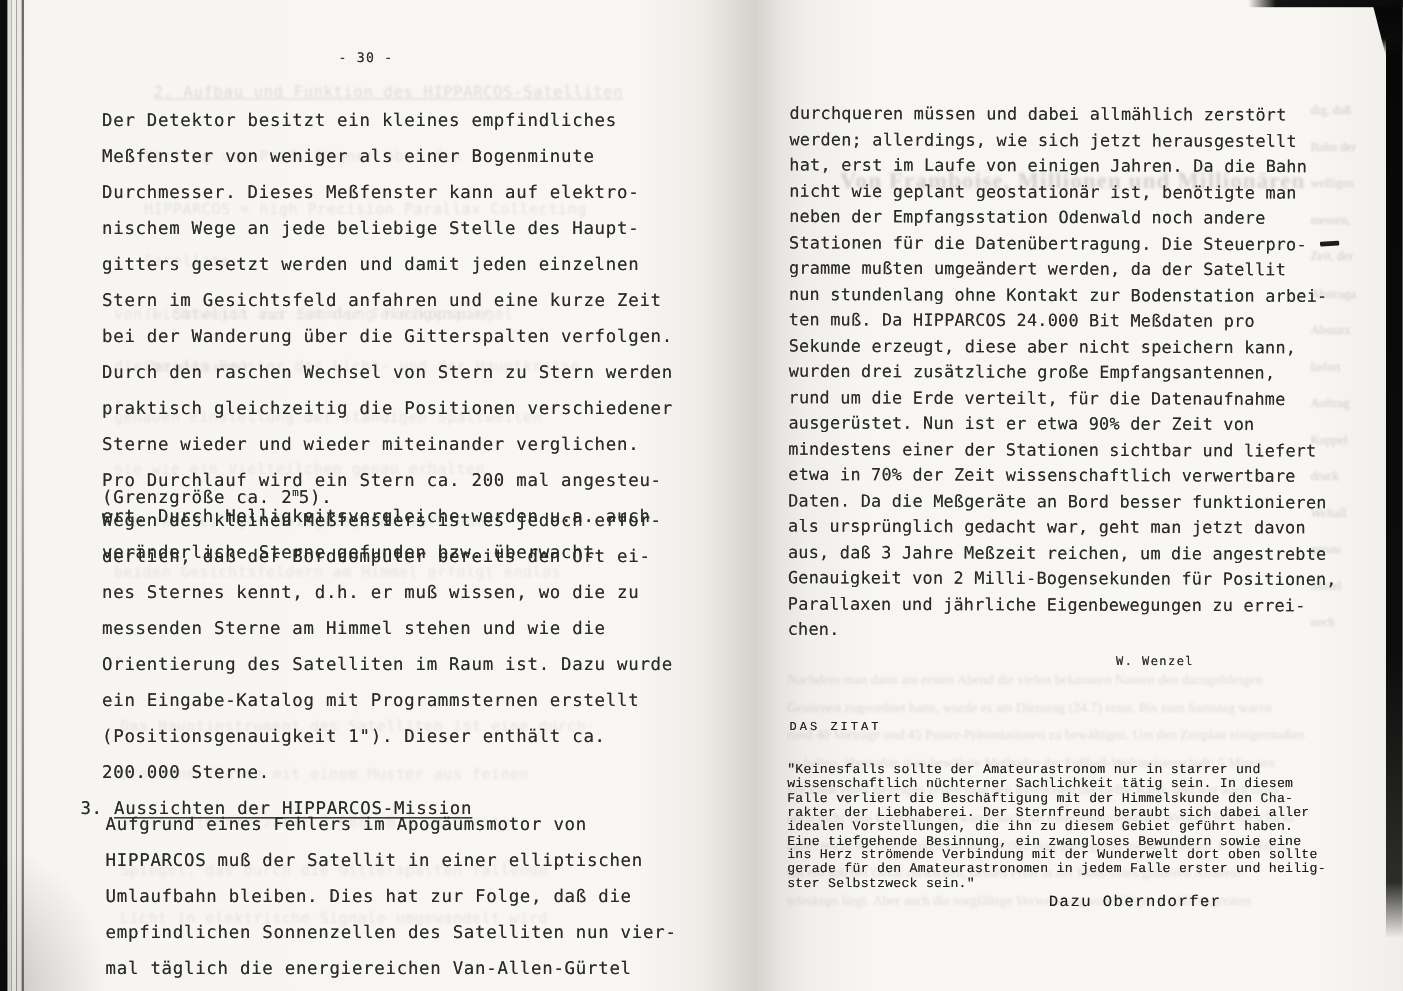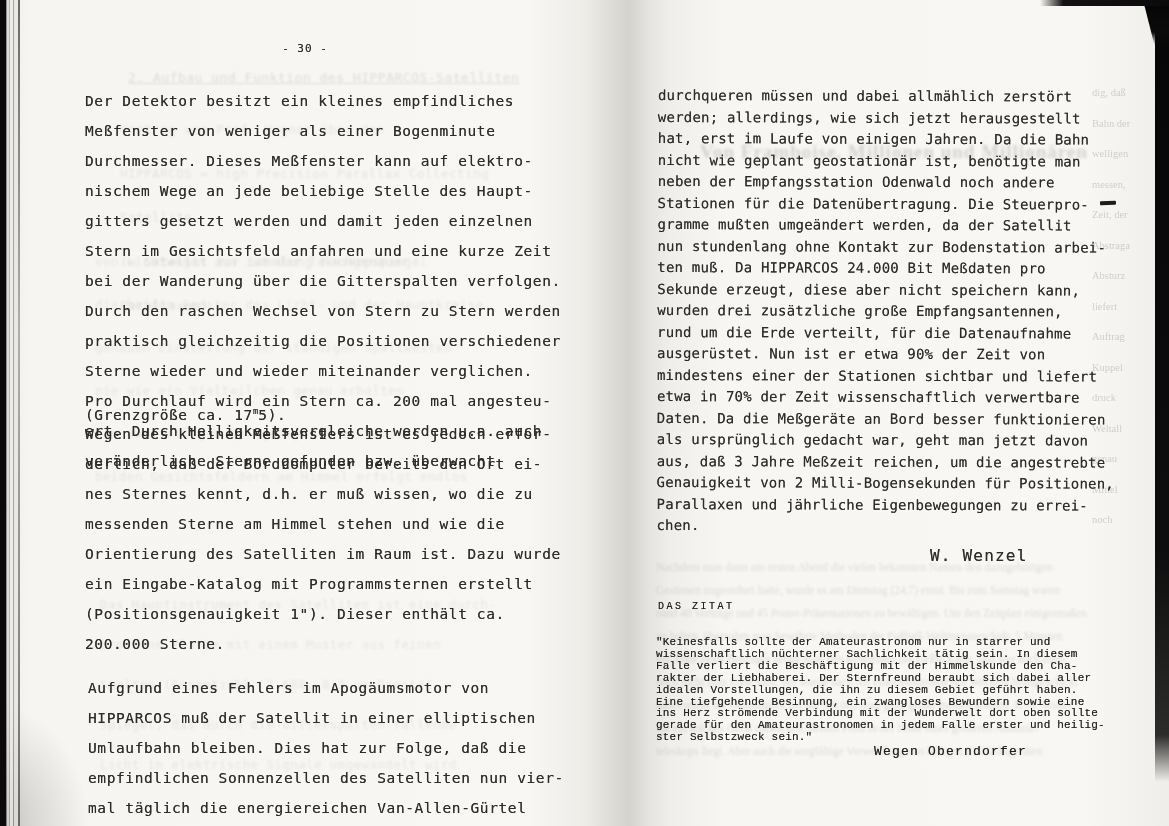--- a/index.html
+++ b/index.html
@@ -69,21 +69,21 @@
   .right-body{font-size:14px;letter-spacing:.2px;line-height:21.5px;}
   .pagenum{font-size:11px;letter-spacing:1px;text-align:center;}
   .heading-title{text-decoration:underline;text-underline-offset:3px;}
   .sup{vertical-align:super;font-size:9px;letter-spacing:0;}
   .quote-block{
     font-family:"Liberation Mono", monospace;
     font-size:11px;line-height:11.9px;letter-spacing:.2px;
     color:#1f1f1f;text-shadow:0 0 .3px rgba(30,30,30,.6);
   }
   .zitat-head{font-family:"Liberation Mono", monospace;font-size:10px;letter-spacing:2.5px;color:#1f1f1f;}
-  .sig-mono{font-size:16px;letter-spacing:1.2px;}
+  .sig-mono{font-size:10px;letter-spacing:1.2px;}
   .sig-serifmono{font-family:"Liberation Mono", monospace;font-size:13px;letter-spacing:1.2px;color:#1f1f1f;}
   
   .ghost{
     position:absolute;z-index:2;white-space:pre-line;
     color:#76736c;filter:blur(1.1px);pointer-events:none;
   }
   .ghost-serif{font-family:"Liberation Serif", serif;}
   .ghost-mono{font-family:"DejaVu Sans Mono", monospace;}
 </style>
 </head>
@@ -145,32 +145,35 @@
 Stern im Gesichtsfeld anfahren und eine kurze Zeit
 bei der Wanderung über die Gitterspalten verfolgen.
 Durch den raschen Wechsel von Stern zu Stern werden
 praktisch gleichzeitig die Positionen verschiedener
 Sterne wieder und wieder miteinander verglichen.
 Pro Durchlauf wird ein Stern ca. 200 mal angesteu-
 ert. Durch Helligkeitsvergleiche werden u.a. auch
 veränderliche Sterne gefunden bzw. überwacht</div>
 
   <div class="mono left-body" style="left:85px;top:366px;width:510px;">
-    <span>(Grenzgröße ca. 17</span><span class="sup">m</span><span>5).</span>
+    <span>(Grenzgröße ca. 2</span><span class="sup">m</span><span>5).</span>
   </div>
 
   <div class="mono left-body" style="left:85px;top:419px;width:510px;">Wegen des kleinen Meßfensters ist es jedoch erfor-
 derlich, daß der Bordcomputer bereits den Ort ei-
 nes Sternes kennt, d.h. er muß wissen, wo die zu
 messenden Sterne am Himmel stehen und wie die
 Orientierung des Satelliten im Raum ist. Dazu wurde
 ein Eingabe-Katalog mit Programmsternen erstellt
 (Positionsgenauigkeit 1"). Dieser enthält ca.
 200.000 Sterne.</div>
 
+  <div class="mono left-body" style="left:67px;top:629px;width:520px;">
+    <span>3. </span><span class="heading-title">Aussichten der HIPPARCOS-Mission</span>
+  </div>
 
   <div class="mono left-body" style="left:88px;top:673px;width:510px;">Aufgrund eines Fehlers im Apogäumsmotor von
 HIPPARCOS muß der Satellit in einer elliptischen
 Umlaufbahn bleiben. Dies hat zur Folge, daß die
 empfindlichen Sonnenzellen des Satelliten nun vier-
 mal täglich die energiereichen Van-Allen-Gürtel</div>
 
 
   <div class="mono right-body" style="left:658px;top:85px;width:490px;transform:rotate(.2deg);transform-origin:left top;">durchqueren müssen und dabei allmählich zerstört
 werden; allerdings, wie sich jetzt herausgestellt
@@ -201,21 +204,21 @@
   <div class="mono quote-block" style="left:656px;top:637px;width:480px;">"Keinesfalls sollte der Amateurastronom nur in starrer und
 wissenschaftlich nüchterner Sachlichkeit tätig sein. In diesem
 Falle verliert die Beschäftigung mit der Himmelskunde den Cha-
 rakter der Liebhaberei. Der Sternfreund beraubt sich dabei aller
 idealen Vorstellungen, die ihn zu diesem Gebiet geführt haben.
 Eine tiefgehende Besinnung, ein zwangloses Bewundern sowie eine
 ins Herz strömende Verbindung mit der Wunderwelt dort oben sollte
 gerade für den Amateurastronomen in jedem Falle erster und heilig-
 ster Selbstzweck sein."</div>
 
-  <div class="mono sig-serifmono" style="left:874px;top:744px;">Wegen Oberndorfer</div>
+  <div class="mono sig-serifmono" style="left:874px;top:744px;">Dazu Oberndorfer</div>
 
   <div class="gutter-shadow"></div>
   <div class="edge-left-black"></div>
   <div class="edge-left-streaks"></div>
   <div class="edge-left-line"></div>
   <div class="edge-right-black"></div>
   <div class="edge-right-wide-top"></div>
   <div class="edge-top-strip"></div>
   <div class="ink-dash"></div>
   <div class="corner-smudge"></div>

